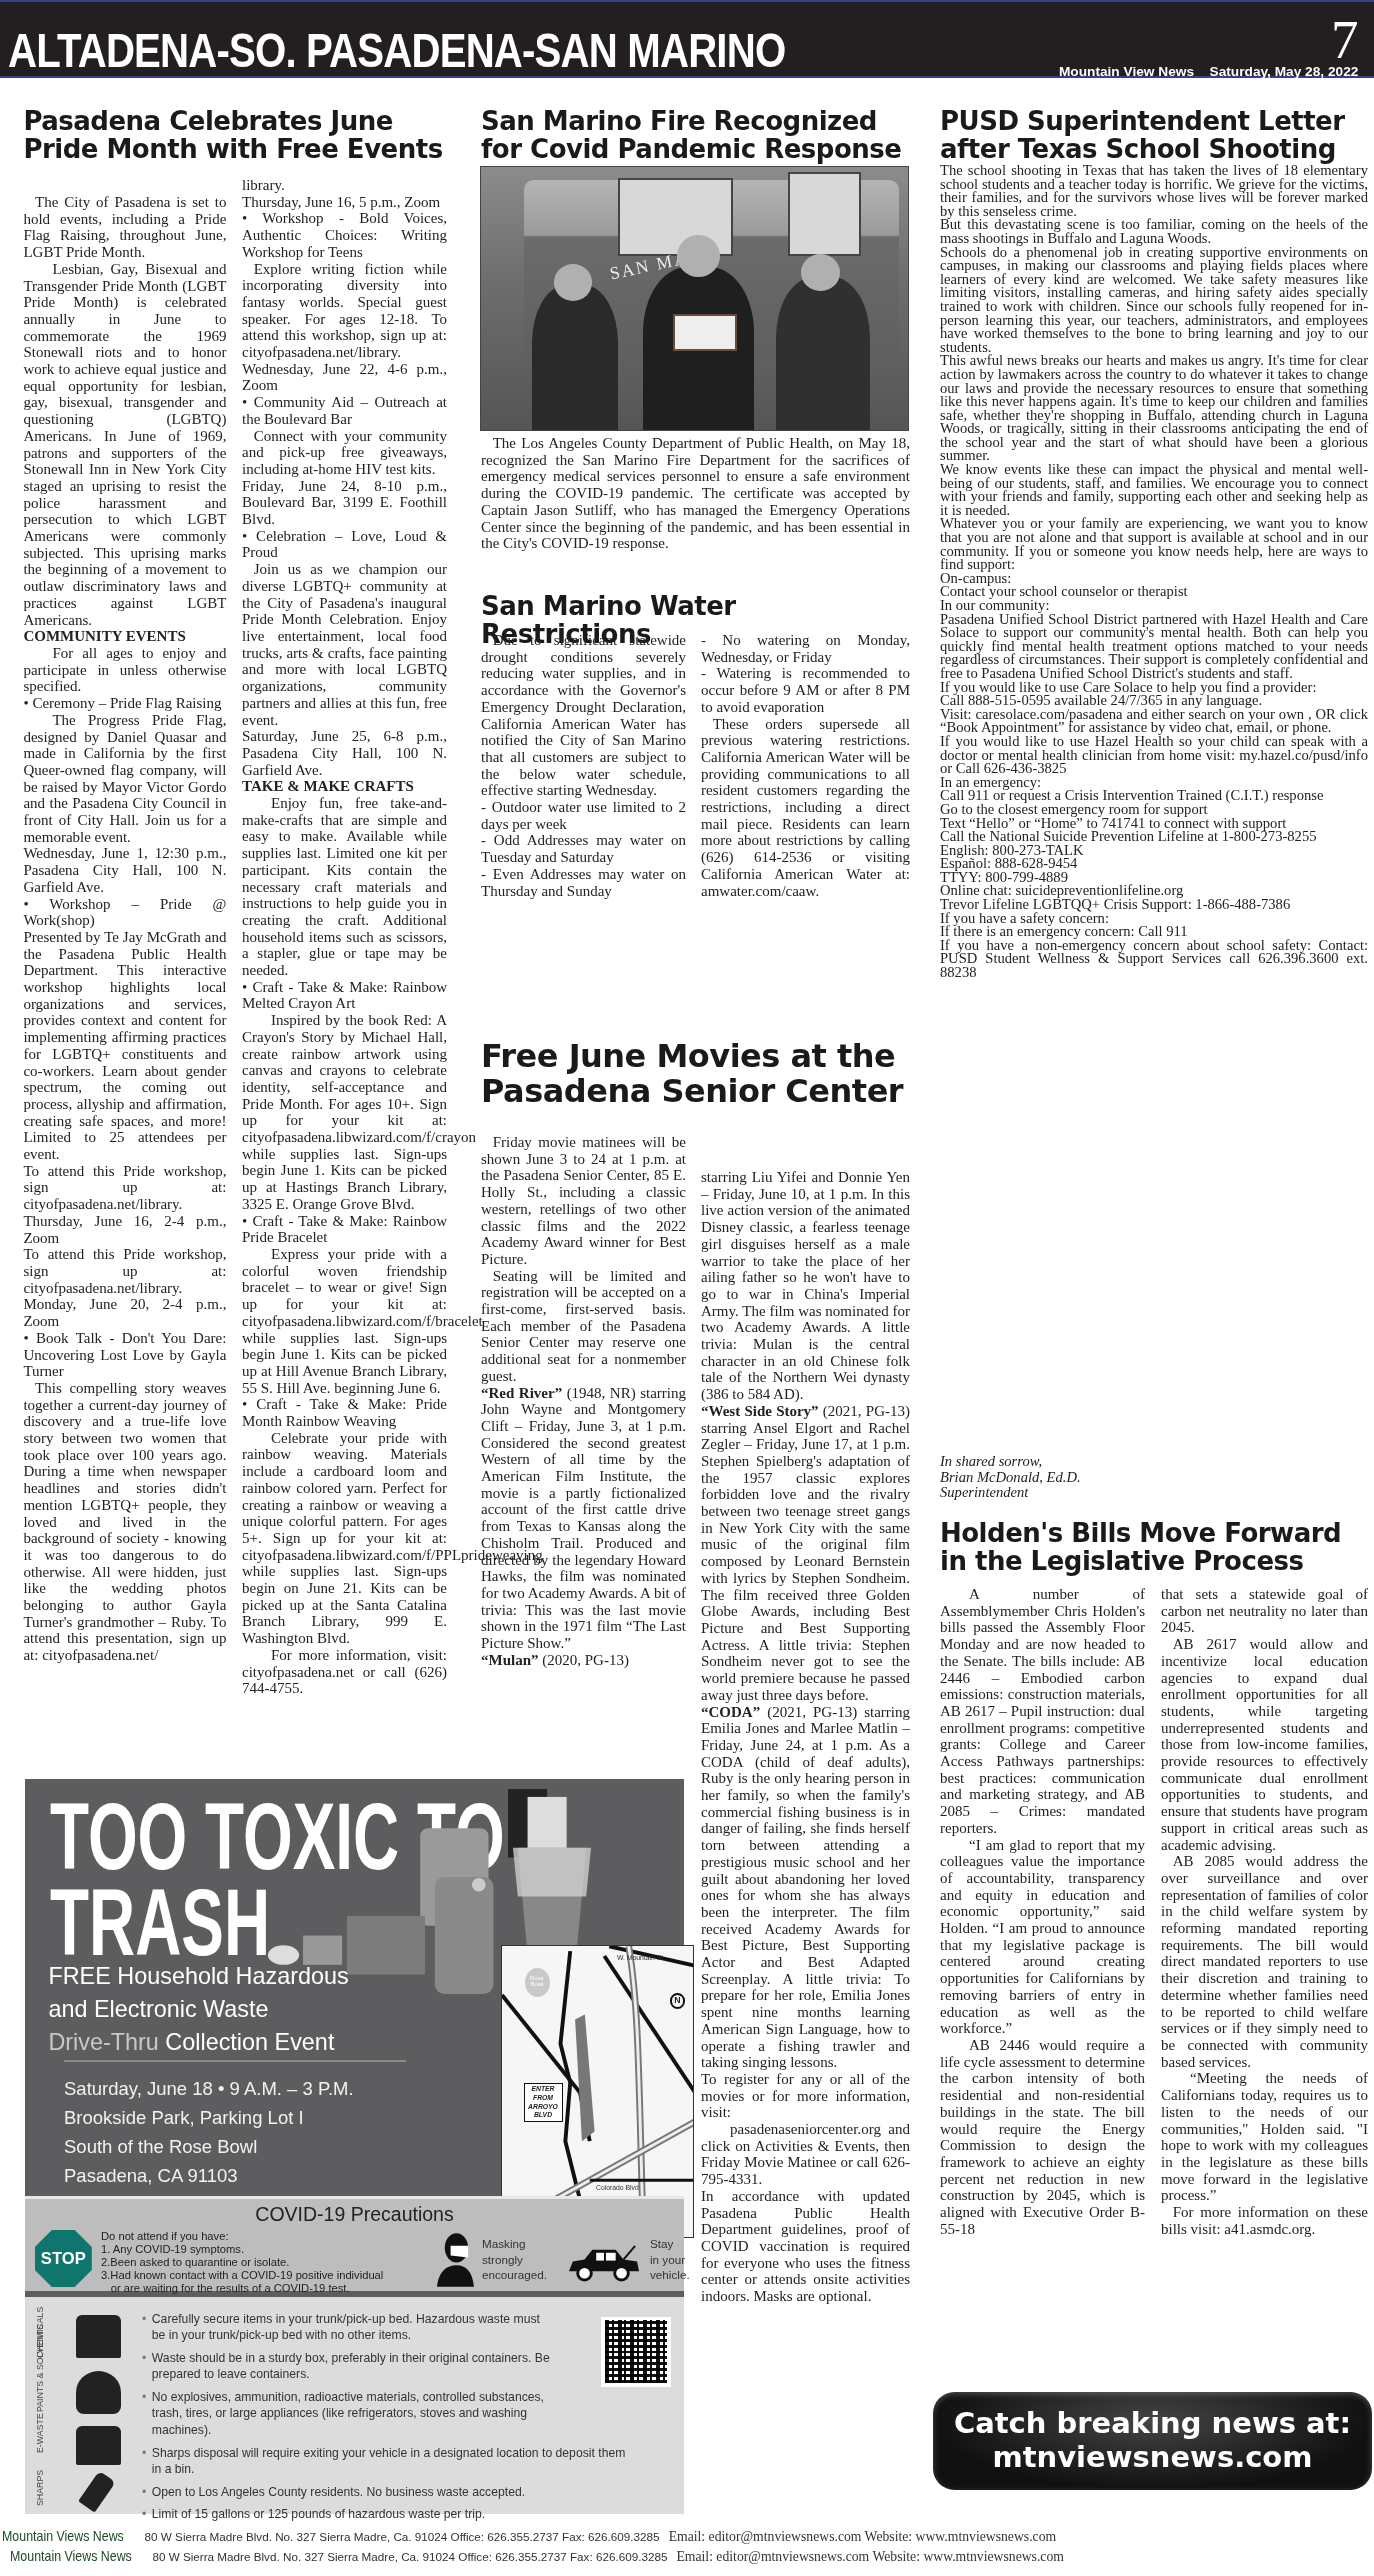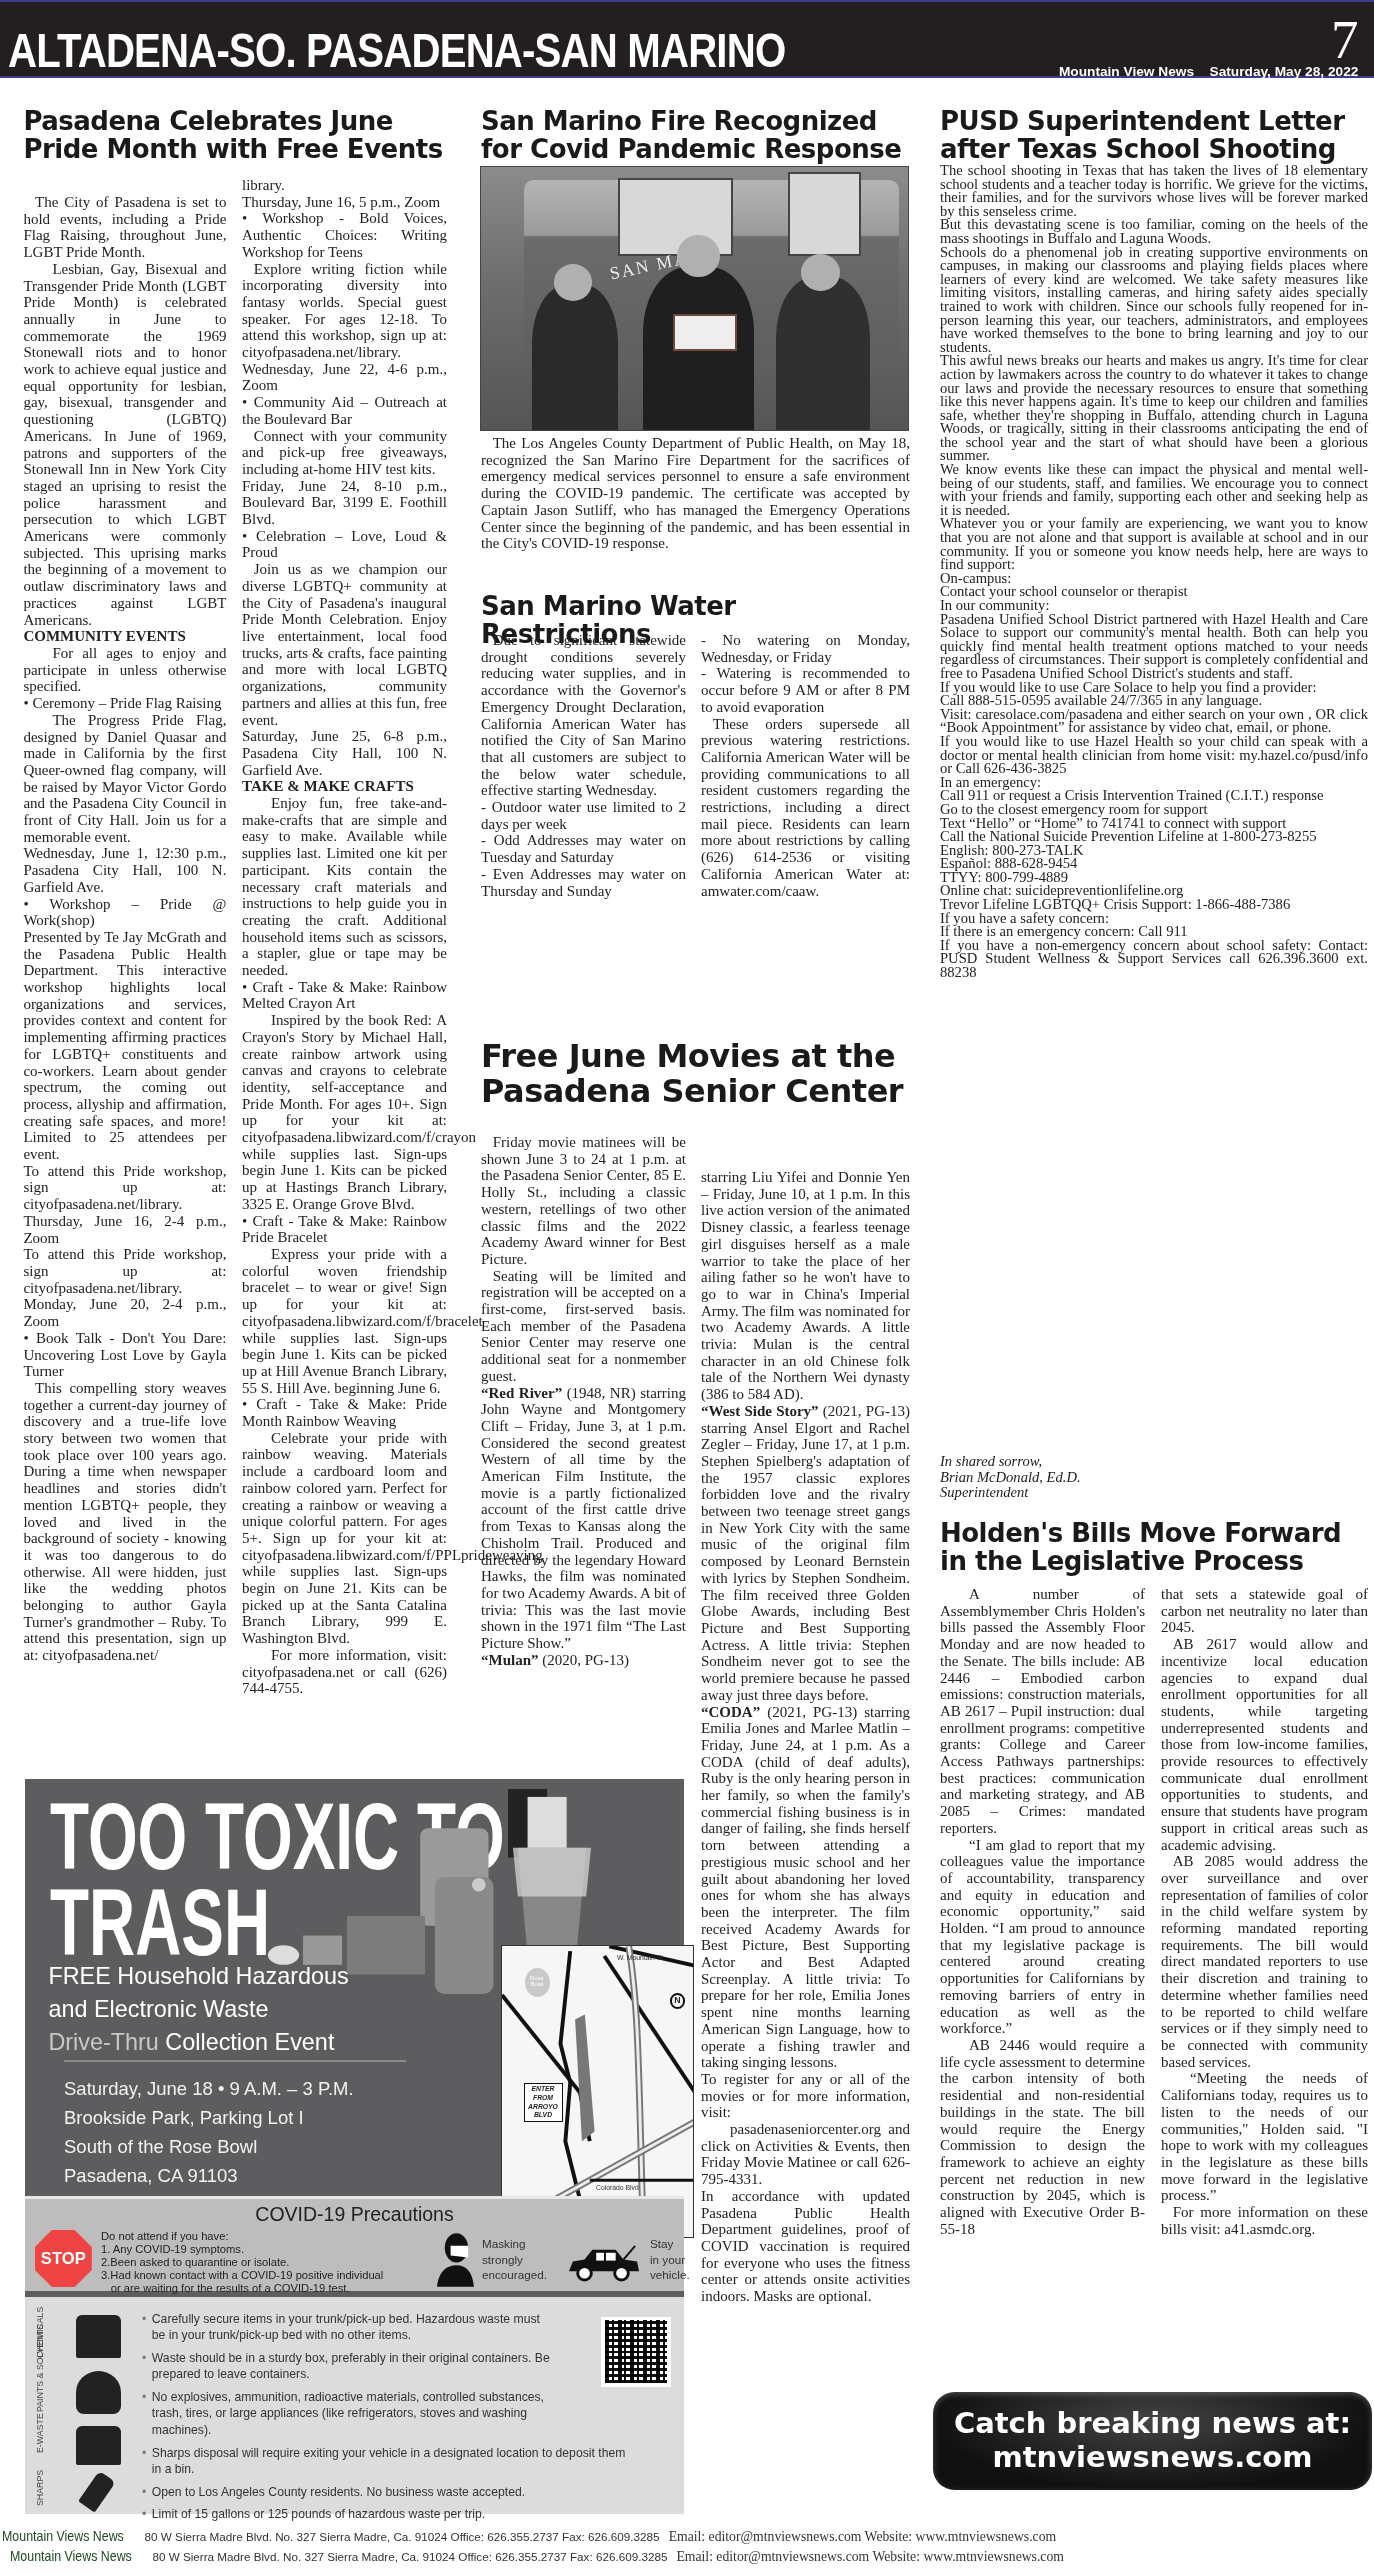--- a/index.html
+++ b/index.html
@@ -29,21 +29,21 @@
   .ad .rule { position: absolute; left: 39px; top: 281px; width: 342px; height: 2px; background: #8a8a8a; }
   .ad .when { position: absolute; left: 39px; top: 295px; font-family: "Liberation Sans", sans-serif; color: #f2f2f2; font-size: 18.5px; line-height: 29px; }
   .ad .items { position: absolute; left: 239px; top: 9.8px; width: 410px; height: 215px; }
   .map { position: absolute; left: 476px; top: 166px; width: 193px; height: 293px; background: #f6f6f6; border: 1px solid #333; overflow: hidden; }
   .map .label { position: absolute; font-family: "Liberation Sans", sans-serif; font-size: 6.8px; color: #333; }
   .map .enter { position: absolute; left: 21.5px; top: 137px; width: 39px; border: 1px solid #111; background: #fff; font-family: "Liberation Sans", sans-serif; font-style: italic; font-weight: bold; font-size: 6.8px; text-align: center; line-height: 8.8px; padding: 1px; }
   .map .rose { position: absolute; left: 22.5px; top: 21.5px; width: 25px; height: 29px; border-radius: 50%; background: #c9c9c9; font-family: "Liberation Sans", sans-serif; font-size: 5.9px; color: #fff; text-align: center; padding-top: 7.8px; }
   .map .north { position: absolute; right: 7.8px; top: 47px; width: 15.6px; height: 15.6px; border: 2px solid #111; border-radius: 50%; font-family: "Liberation Sans", sans-serif; font-weight: bold; font-size: 8.8px; text-align: center; line-height: 11.7px; }
   .covid { position: absolute; left: 25px; top: 2196px; width: 659px; height: 95px; background: #bdbdbd; border-top: 3.9px solid #e8e8e8; }
   .covid h3 { position: absolute; left: 0; width: 100%; top: 3.9px; text-align: center; font-family: "Liberation Sans", sans-serif; font-size: 19.5px; color: #222; font-weight: normal; }
-  .stop { position: absolute; left: 9.8px; top: 31px; width: 57px; height: 57px; background: #ef4444; clip-path: polygon(30% 0,70% 0,100% 30%,100% 70%,70% 100%,30% 100%,0 70%,0 30%); display: flex; align-items: center; justify-content: center; color: #fff; font-family: "Liberation Sans", sans-serif; font-size: 16.6px; font-weight: bold; }
+  .stop { position: absolute; left: 9.8px; top: 31px; width: 57px; height: 57px; background: #0f766e; clip-path: polygon(30% 0,70% 0,100% 30%,100% 70%,70% 100%,30% 100%,0 70%,0 30%); display: flex; align-items: center; justify-content: center; color: #fff; font-family: "Liberation Sans", sans-serif; font-size: 16.6px; font-weight: bold; }
   .covid .list { position: absolute; left: 76px; top: 31px; font-family: "Liberation Sans", sans-serif; font-size: 11.2px; line-height: 13px; color: #222; }
   .covid .mask { position: absolute; left: 410px; top: 33px; width: 39px; height: 55px; }
   .covid .masktxt { position: absolute; left: 457px; top: 37px; font-family: "Liberation Sans", sans-serif; font-size: 11.7px; line-height: 15.6px; color: #333; }
   .covid .car { position: absolute; left: 542px; top: 45px; width: 73px; height: 39px; }
   .covid .cartxt { position: absolute; left: 625px; top: 37px; font-family: "Liberation Sans", sans-serif; font-size: 11.7px; line-height: 15.6px; color: #333; }
   .rules { position: absolute; left: 25px; top: 2297px; width: 659px; height: 217px; background: #dcdcdc; }
   .rules .cat { position: absolute; left: 9.8px; font-family: "Liberation Sans", sans-serif; font-size: 8.8px; color: #444; transform: rotate(-90deg); transform-origin: left top; white-space: nowrap; }
   .rules .ico { position: absolute; left: 51px; width: 45px; height: 43px; background: #222; border-radius: 5.9px 5.9px 2px 2px; }
   .rules ul { position: absolute; left: 117px; top: 13.7px; width: 410px; list-style: none; font-family: "Liberation Sans", sans-serif; font-size: 12.2px; line-height: 16.6px; color: #333; }
   .rules li { margin-bottom: 5.9px; padding-left: 9.8px; position: relative; }

